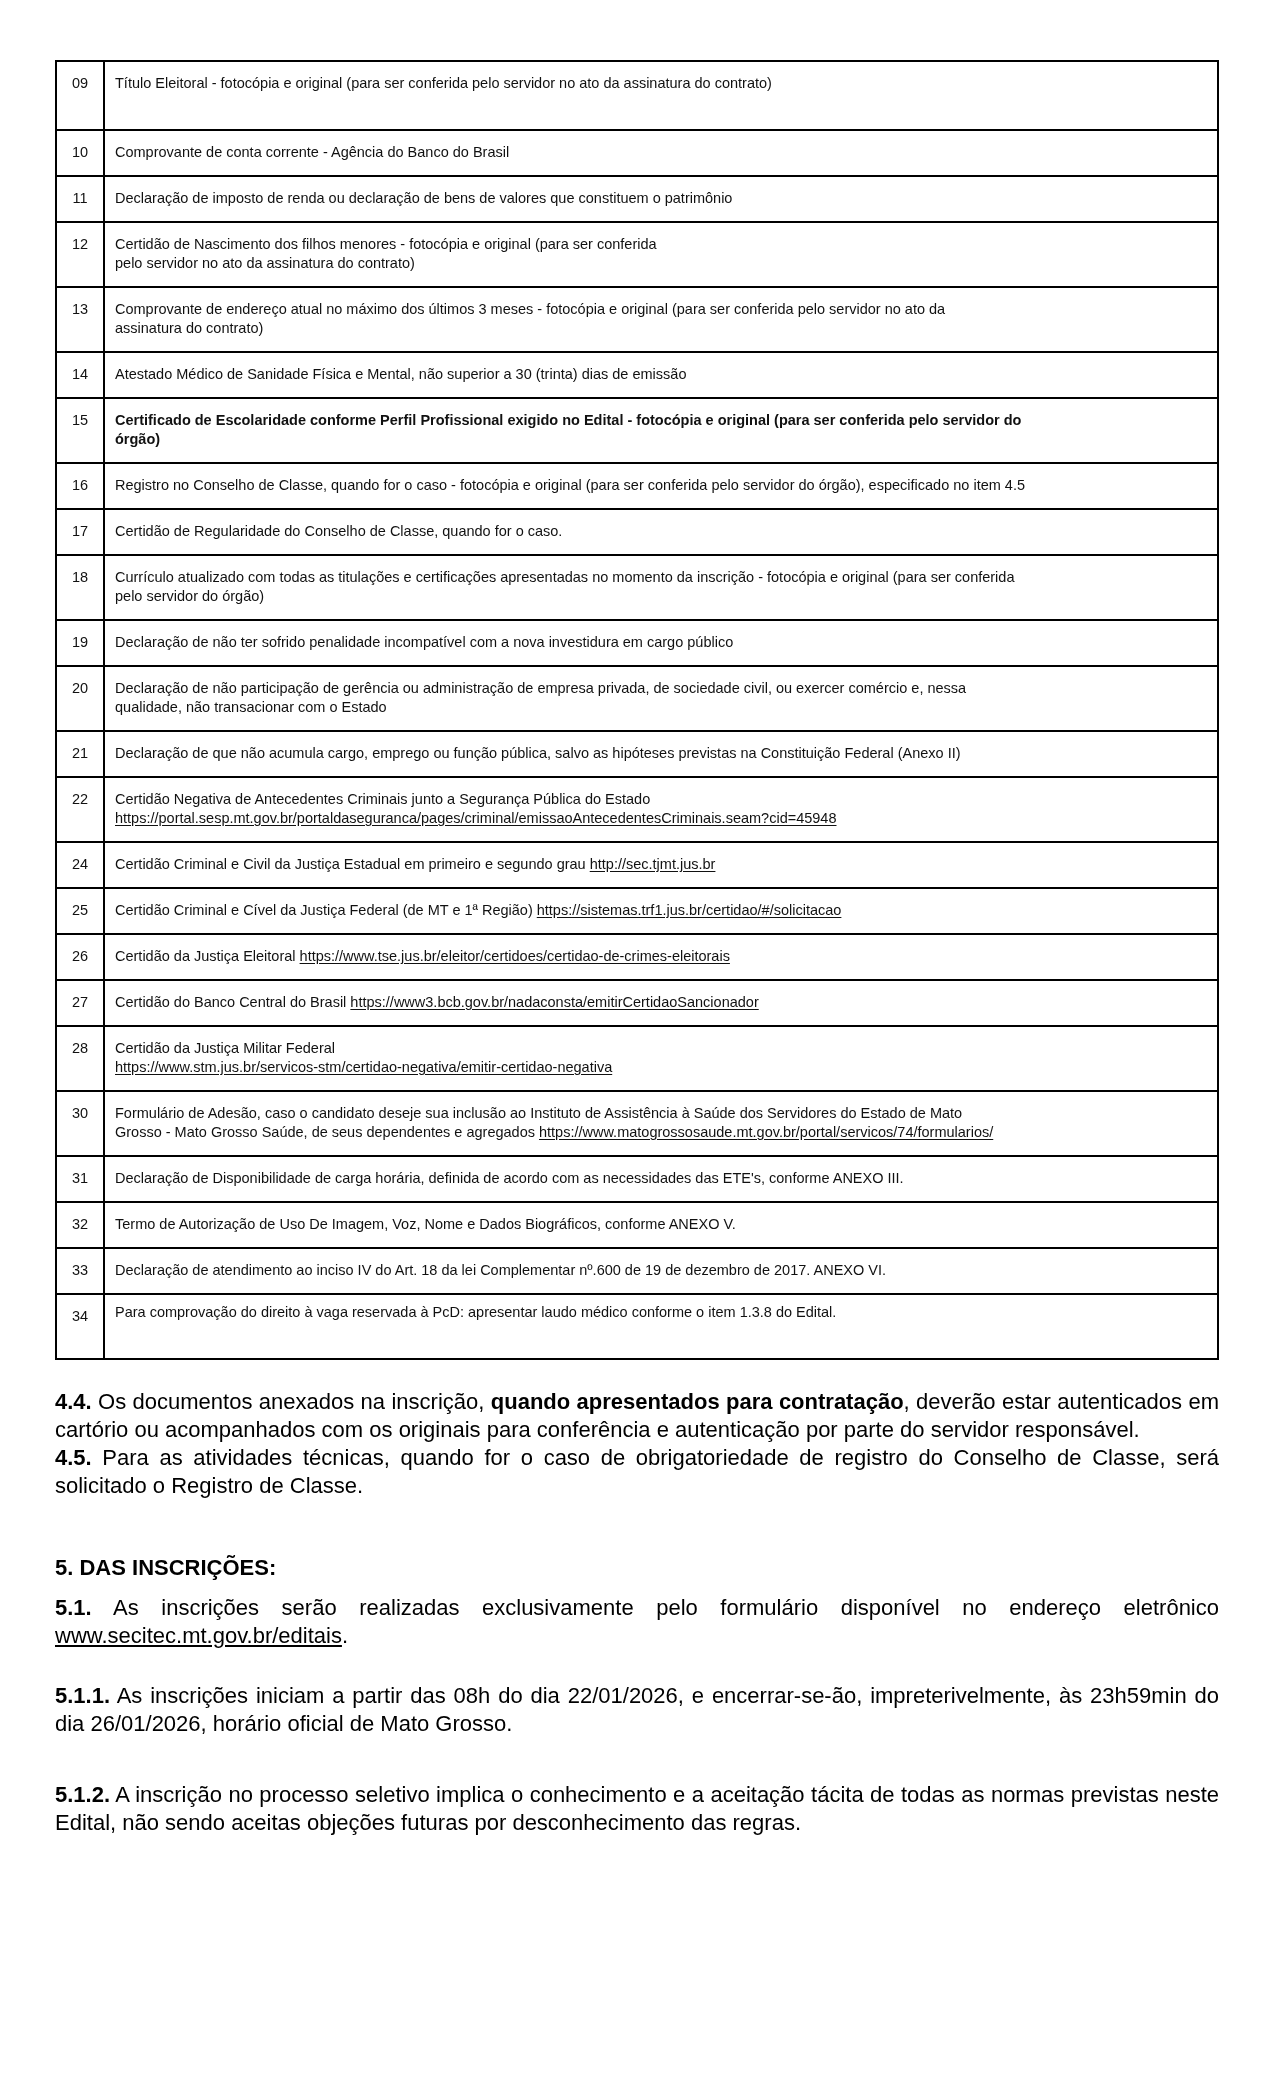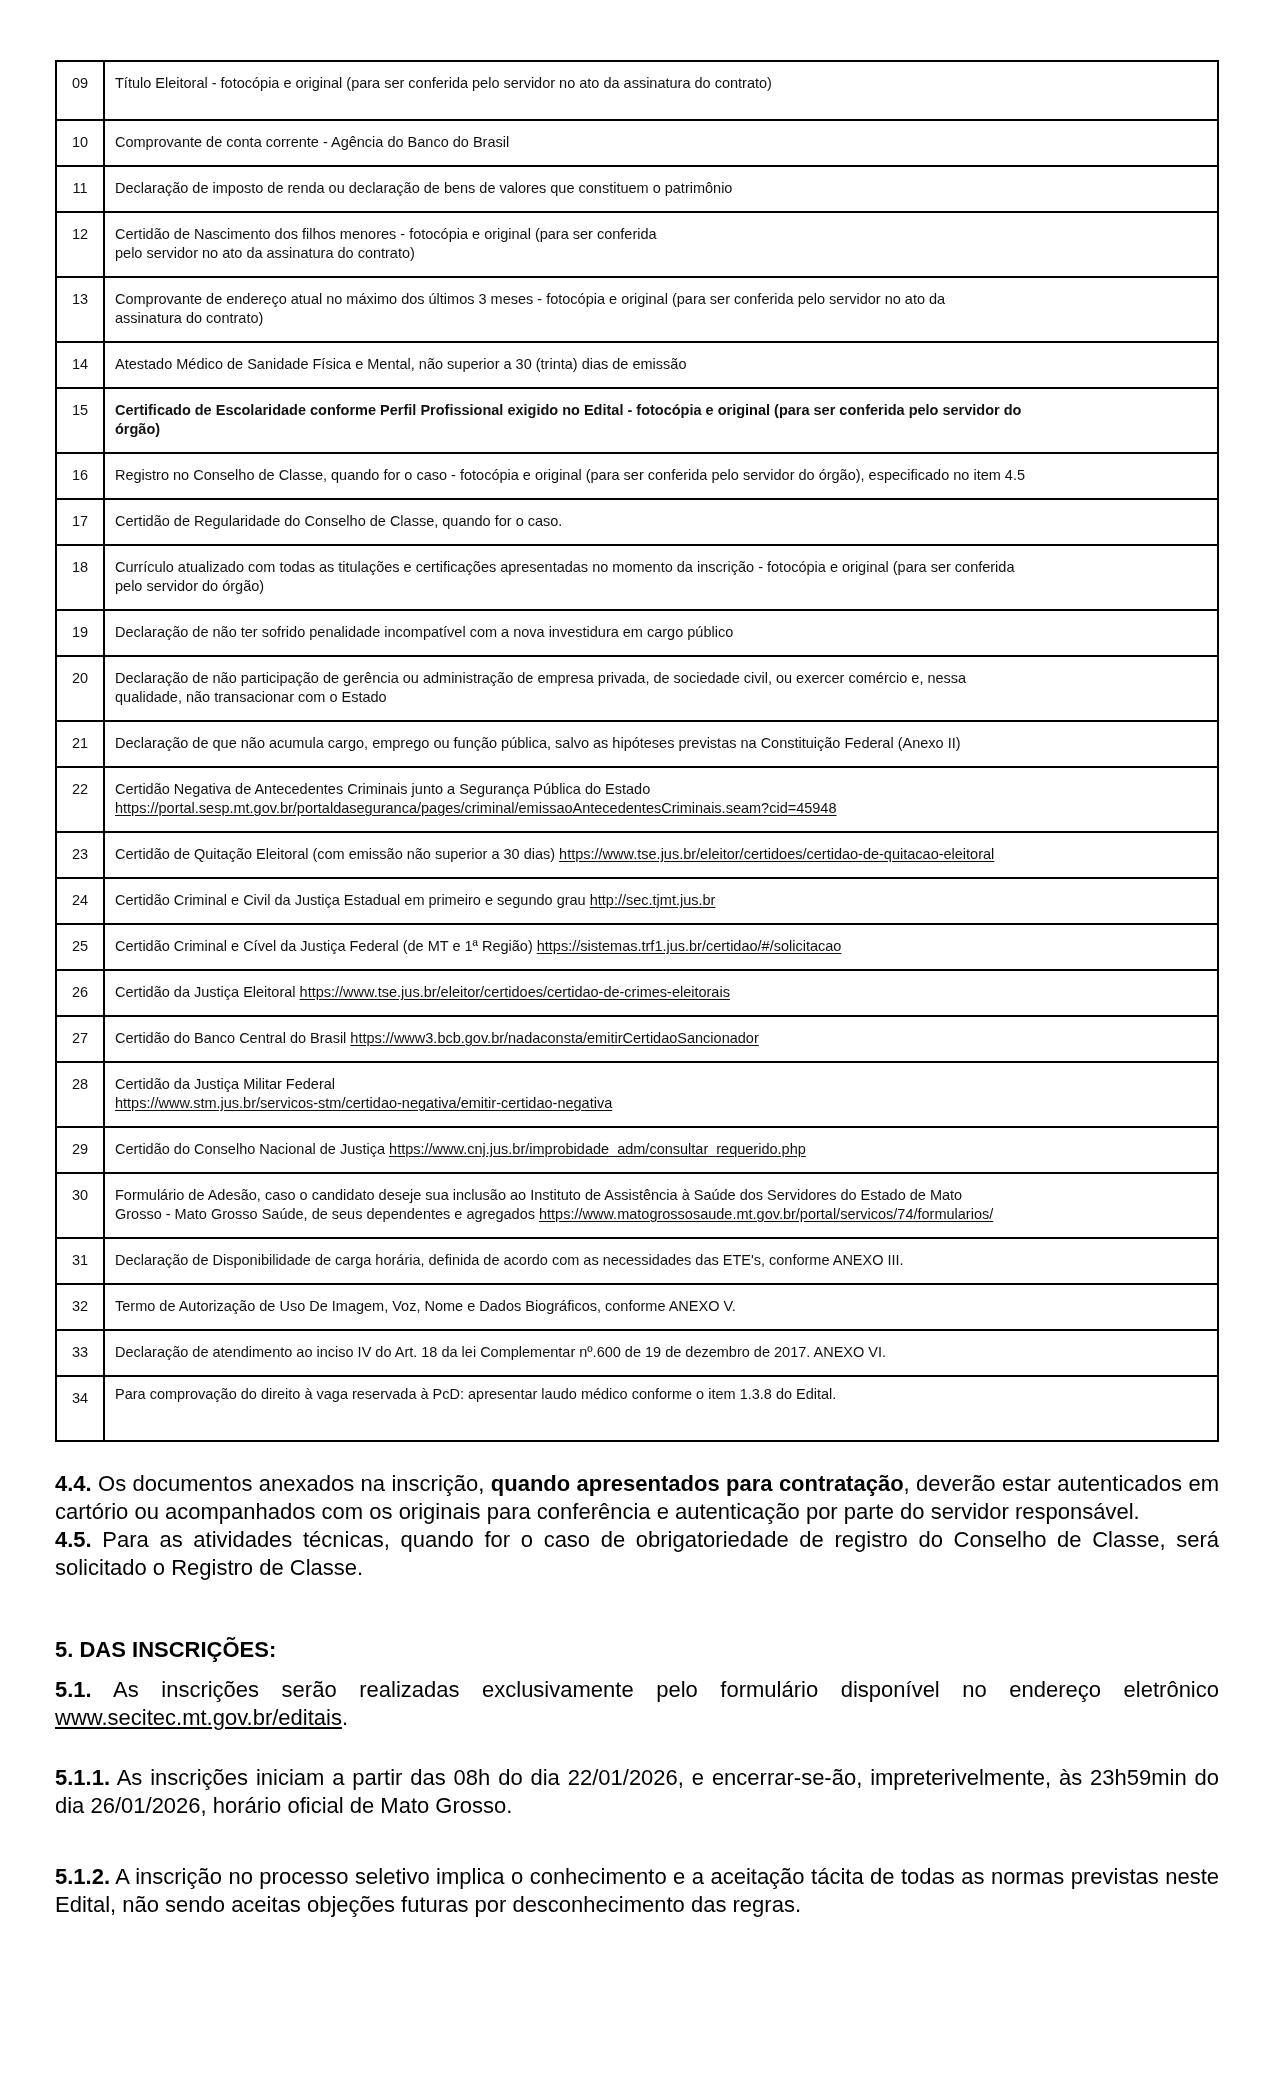--- a/index.html
+++ b/index.html
@@ -22,21 +22,21 @@
     color: #111;
   }
   .doc-table td { border: 2px solid #000; vertical-align: top; }
   .doc-table td.num {
     width: 36px;
     min-width: 36px;
     text-align: center;
     padding: 12px 5px 12px 5px;
   }
   .doc-table td.content { padding: 12px 8px 13px 10px; }
-  .doc-table tr:first-child td { padding-bottom: 26px; }
+  .doc-table tr:first-child td { padding-bottom: 36px; }
   .doc-table tr:last-child  td { padding-bottom: 32px; }
   .doc-table tr:last-child td.content { padding-top: 8px; }
 
   .bold { font-weight: bold; }
   a.doc-link, a.inline-link {
     color: inherit;
     text-underline-offset: 2px;
   }
 
   
@@ -108,46 +108,38 @@
         </tr>
         <tr data-name="table-row">
           <td class="num" data-name="row-number">21</td>
           <td class="content" data-name="row-content"><span data-name="row-text">Declaração de que não acumula cargo, emprego ou função pública, salvo as hipóteses previstas na Constituição Federal (Anexo II)</span></td>
         </tr>
         <tr data-name="table-row">
           <td class="num" data-name="row-number">22</td>
           <td class="content" data-name="row-content"><span data-name="row-text">Certidão Negativa de Antecedentes Criminais junto a Segurança Pública do Estado</span><br><a href="#" class="doc-link" data-name="document-link">https://portal.sesp.mt.gov.br/portaldaseguranca/pages/criminal/emissaoAntecedentesCriminais.seam?cid=45948</a></td>
         </tr>
         <tr data-name="table-row">
-          <td class="num" data-name="row-number">23</td>
-          <td class="content" data-name="row-content"><span data-name="row-text">Certidão de Quitação Eleitoral (com emissão não superior a 30 dias) </span><a href="#" class="doc-link" data-name="document-link">https://www.tse.jus.br/eleitor/certidoes/certidao-de-quitacao-eleitoral</a></td>
-        </tr>
-        <tr data-name="table-row">
           <td class="num" data-name="row-number">24</td>
           <td class="content" data-name="row-content"><span data-name="row-text">Certidão Criminal e Civil da Justiça Estadual em primeiro e segundo grau </span><a href="#" class="doc-link" data-name="document-link">http://sec.tjmt.jus.br</a></td>
         </tr>
         <tr data-name="table-row">
           <td class="num" data-name="row-number">25</td>
           <td class="content" data-name="row-content"><span data-name="row-text">Certidão Criminal e Cível da Justiça Federal (de MT e 1ª Região) </span><a href="#" class="doc-link" data-name="document-link">https://sistemas.trf1.jus.br/certidao/#/solicitacao</a></td>
         </tr>
         <tr data-name="table-row">
           <td class="num" data-name="row-number">26</td>
           <td class="content" data-name="row-content"><span data-name="row-text">Certidão da Justiça Eleitoral </span><a href="#" class="doc-link" data-name="document-link">https://www.tse.jus.br/eleitor/certidoes/certidao-de-crimes-eleitorais</a></td>
         </tr>
         <tr data-name="table-row">
           <td class="num" data-name="row-number">27</td>
           <td class="content" data-name="row-content"><span data-name="row-text">Certidão do Banco Central do Brasil </span><a href="#" class="doc-link" data-name="document-link">https://www3.bcb.gov.br/nadaconsta/emitirCertidaoSancionador</a></td>
         </tr>
         <tr data-name="table-row">
           <td class="num" data-name="row-number">28</td>
           <td class="content" data-name="row-content"><span data-name="row-text">Certidão da Justiça Militar Federal</span><br><a href="#" class="doc-link" data-name="document-link">https://www.stm.jus.br/servicos-stm/certidao-negativa/emitir-certidao-negativa</a></td>
-        </tr>
-        <tr data-name="table-row">
-          <td class="num" data-name="row-number">29</td>
-          <td class="content" data-name="row-content"><span data-name="row-text">Certidão do Conselho Nacional de Justiça </span><a href="#" class="doc-link" data-name="document-link">https://www.cnj.jus.br/improbidade_adm/consultar_requerido.php</a></td>
         </tr>
         <tr data-name="table-row">
           <td class="num" data-name="row-number">30</td>
           <td class="content" data-name="row-content"><span data-name="row-text">Formulário de Adesão, caso o candidato deseje sua inclusão ao Instituto de Assistência à Saúde dos Servidores do Estado de Mato</span><br><span data-name="row-text">Grosso - Mato Grosso Saúde, de seus dependentes e agregados </span><a href="#" class="doc-link" data-name="document-link">https://www.matogrossosaude.mt.gov.br/portal/servicos/74/formularios/</a></td>
         </tr>
         <tr data-name="table-row">
           <td class="num" data-name="row-number">31</td>
           <td class="content" data-name="row-content"><span data-name="row-text">Declaração de Disponibilidade de carga horária, definida de acordo com as necessidades das ETE's, conforme ANEXO III.</span></td>
         </tr>
         <tr data-name="table-row">

